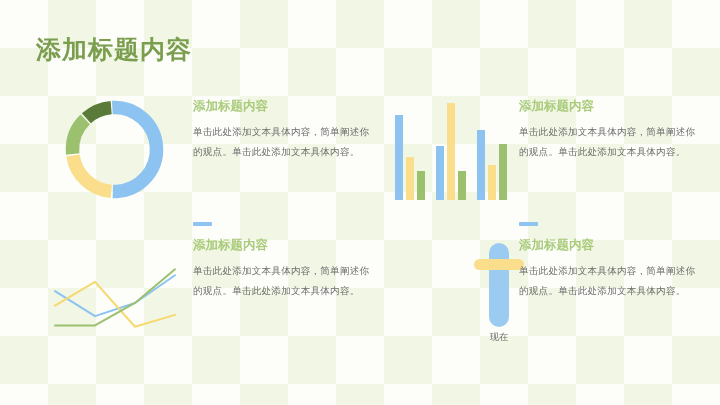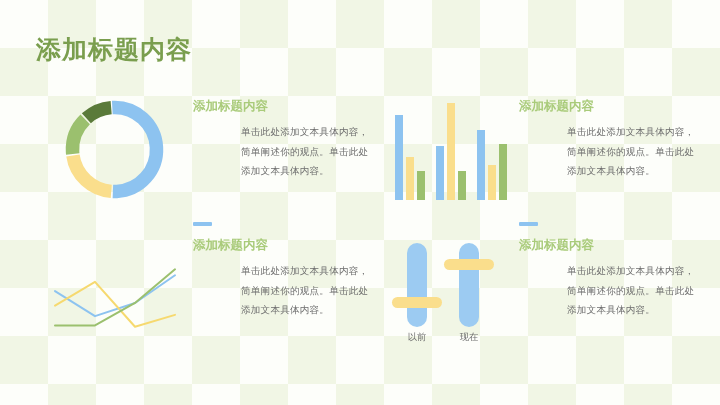--- a/index.html
+++ b/index.html
@@ -58,21 +58,20 @@
     font-weight: bold;
     color: #a9cb7a;
     margin-bottom: 7px;
     white-space: nowrap;
   }
   .block-body {
     font-size: 9.6px;
     line-height: 2.05;
     color: #6e6e6e;
     letter-spacing: 0.2px;
-    padding-left: 48px;
   }
 
   
   #text-tl { left: 193px; top: 98px; }
   #text-tr { left: 519px; top: 98px; }
   #text-bl { left: 193px; top: 222px; }
   #text-br { left: 519px; top: 222px; }
 
   
   #donut-chart {
@@ -187,26 +186,21 @@
     <svg width="124" height="74" viewBox="0 0 124 74">
       <g id="line-series">
           <polyline points="2.00,29.08 42.00,54.16 82.00,40.96 122.00,13.24" fill="none" stroke="#8dc3f0" stroke-width="2" stroke-linecap="round" stroke-linejoin="round"></polyline>
           <polyline points="2.00,43.60 42.00,19.84 82.00,64.72 122.00,52.84" fill="none" stroke="#f6d96f" stroke-width="2" stroke-linecap="round" stroke-linejoin="round"></polyline>
           <polyline points="2.00,63.40 42.00,63.40 82.00,40.96 122.00,7.30" fill="none" stroke="#9bc06e" stroke-width="2" stroke-linecap="round" stroke-linejoin="round"></polyline>
         </g>
     </svg>
   </div>
 
   <div id="compare-chart">
-      <div class="compare-col" style="left: 0px;">
-        <div class="compare-track" style="background: rgb(156, 203, 242);"></div>
-        <div class="compare-knob" style="background: rgb(250, 222, 140); top: 54.02px;"></div>
-        <div class="compare-label">以前</div>
-      </div>
-      <div class="compare-col" style="left: 52px;">
+      <div class="compare-col" style="left: 82px;">
         <div class="compare-track" style="background: rgb(156, 203, 242);"></div>
         <div class="compare-knob" style="background: rgb(250, 222, 140); top: 16.06px;"></div>
         <div class="compare-label">现在</div>
       </div>
     </div>
 
   <div class="text-block" id="text-tl">
 
     <div class="block-heading">添加标题内容</div>
     <div class="block-body">单击此处添加文本具体内容，简单阐述你的观点。单击此处添加文本具体内容。</div>

